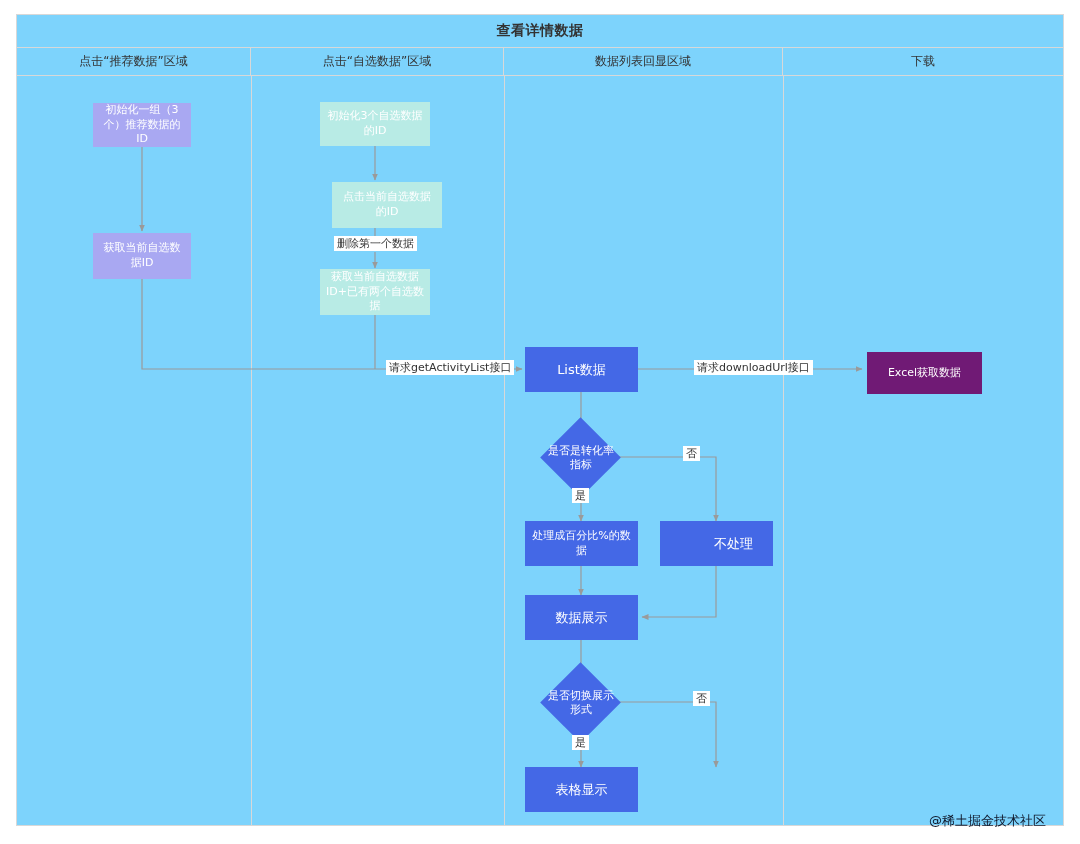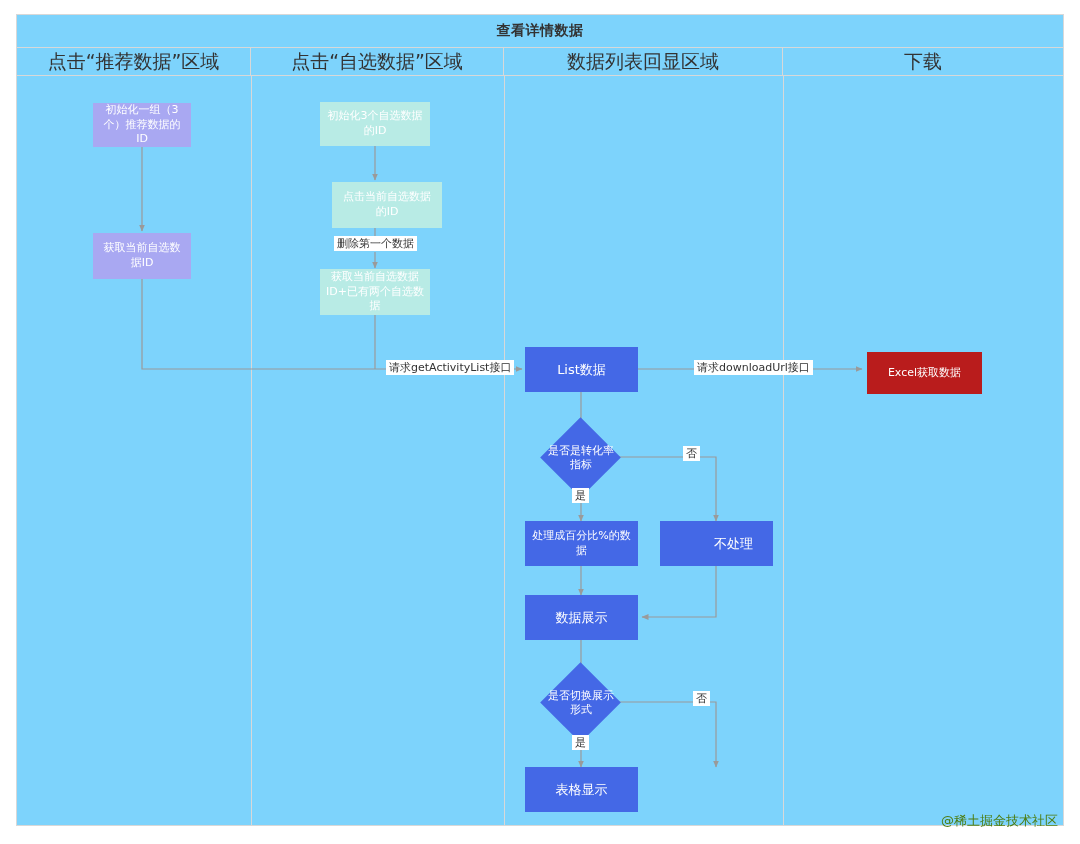--- a/index.html
+++ b/index.html
@@ -20,21 +20,21 @@
     display:flex;align-items:center;justify-content:center;
   }
   .title-row span{font-size:14px;font-weight:bold;color:#333;letter-spacing:.5px;}
 
   .head-row{
     position:absolute;left:0;top:33px;width:100%;height:28px;
     border-bottom:1px solid #d8d8d8;box-sizing:border-box;display:flex;
   }
   .head-cell{
     display:flex;align-items:center;justify-content:center;
-    font-size:19px;color:#333;box-sizing:border-box;
+    font-size:12px;color:#333;box-sizing:border-box;
     border-right:1px solid #d8d8d8;height:100%;
   }
   .head-cell:last-child{border-right:none;}
   .hc1{width:234px;}
   .hc2{width:253px;}
   .hc3{width:279px;}
   .hc4{flex:1;}
 
   
   .lanes{position:absolute;left:0;top:61px;width:100%;bottom:0;}
@@ -45,40 +45,40 @@
 
   
   .node{
     position:absolute;box-sizing:border-box;
     display:flex;align-items:center;justify-content:center;text-align:center;
     color:#ffffff;line-height:1.35;padding:2px 6px;
   }
   .n-purple{background:#a9a8f2;font-size:11px;}
   .n-teal{background:#b8ebe5;font-size:11px;}
   .n-blue{background:#4468e6;font-size:13px;}
-  .n-orange{background:#b91c1c;font-size:11px;}
+  .n-orange{background:#701a75;font-size:11px;}
 
   .diamond{
     position:absolute;background:#4468e6;
     transform:rotate(45deg);box-sizing:border-box;
   }
   .diamond-label{
     position:absolute;display:flex;align-items:center;justify-content:center;
     text-align:center;color:#fff;font-size:11px;line-height:1.3;
     pointer-events:none;
   }
 
   .edge-label{
     position:absolute;font-size:11px;color:#333;background:#fff;
     padding:0 3px;white-space:nowrap;
   }
 
   .watermark{
-    position:absolute;right:22px;bottom:14px;
-    font-size:13px;color:#4d7c0f;white-space:nowrap;
+    position:absolute;right:34px;bottom:14px;
+    font-size:13px;color:#0f172a;white-space:nowrap;
   }
 </style>
 </head>
 <body>
 
 <div id="root">
 
   <div class="frame">
 
     <div class="title-row">

